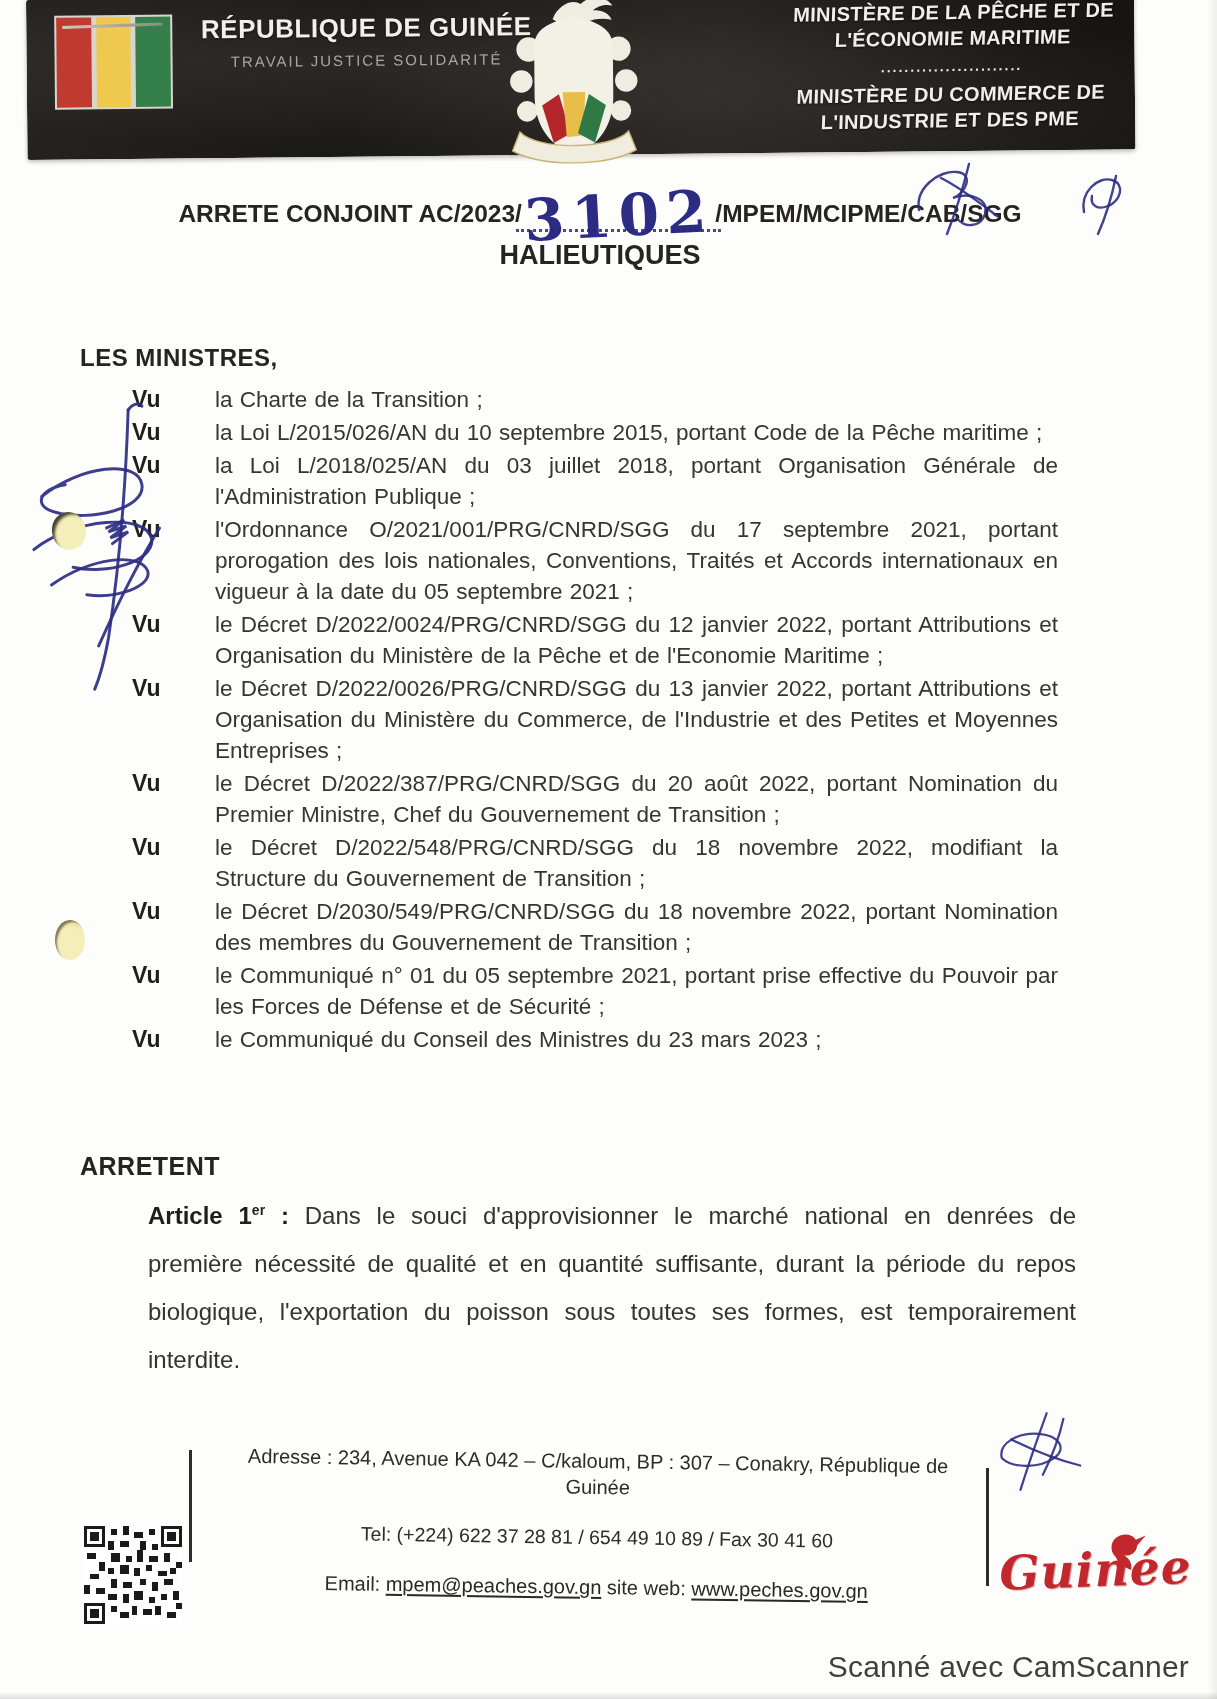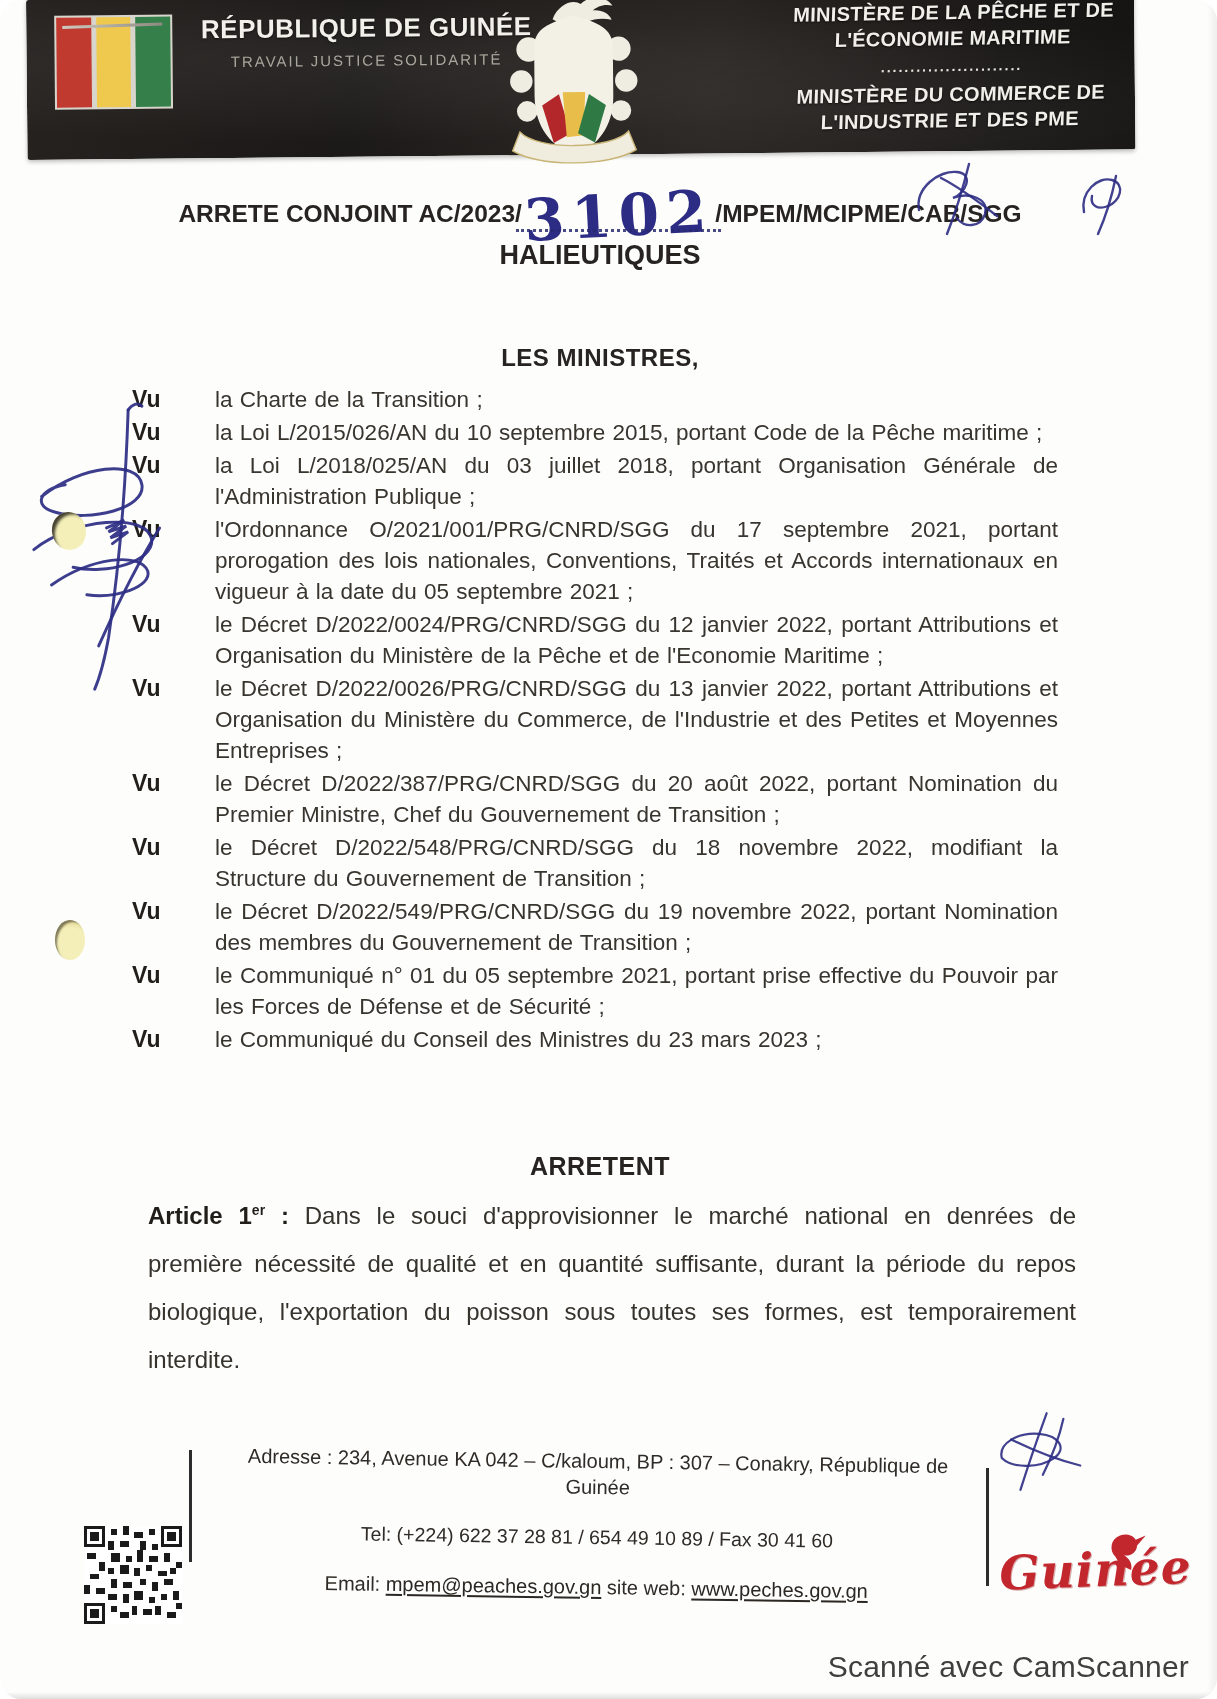--- a/index.html
+++ b/index.html
@@ -1,17 +1,17 @@
 <!DOCTYPE html>
 <html style="--ink-blue: #2c2c84; --logo-red: #c3272e; --flag-red: #c03a2f; --flag-yellow: #eec94e; --flag-green: #35804a;"><head>
 <meta charset="utf-8">
 <style>
   html,body{margin:0;padding:0;background:#ffffff;}
   .page{position:relative;width:1217px;height:1699px;background:#fdfdfc;overflow:hidden;
-        font-family:"Liberation Sans",sans-serif;color:#36322d;border-radius:21px;}
+        font-family:"Liberation Sans",sans-serif;color:#36322d;}
 
   
   .banner{position:absolute;left:26px;top:0;width:1108px;height:160px;border-radius:3px;
     transform:rotate(-0.55deg);transform-origin:left top;
     background:
       radial-gradient(ellipse at 30% 40%, rgba(255,255,255,.07), transparent 60%),
       radial-gradient(ellipse at 72% 75%, rgba(255,255,255,.05), transparent 55%),
       linear-gradient(97deg,#262220 0%,#1a1816 30%,#272320 62%,#151413 100%);
     box-shadow:0 2px 4px rgba(0,0,0,.25);}
   .flag{position:absolute;left:28px;top:16px;width:118px;height:94px;display:flex;gap:5px;
@@ -38,21 +38,21 @@
   .title-line1{font-weight:700;font-size:24.5px;white-space:nowrap;}
   .hand-number-wrap{position:relative;display:inline-block;margin:0 2px;}
   .hand-number-wrap::after{content:"";position:absolute;left:-8px;right:-8px;bottom:4px;
         border-bottom:3.5px dotted rgba(39,42,110,.85);}
   .hand-number{display:inline-block;font-family:"DejaVu Serif",serif;font-weight:600;
         font-size:58px;line-height:40px;letter-spacing:7px;color:var(--ink-blue);
         transform:rotate(-3deg);vertical-align:-14px;}
   .title-line2{margin-top:18px;font-weight:700;font-size:24.5px;line-height:38px;}
   .title-line3{font-weight:700;font-size:27px;line-height:38px;}
 
-  .heading-center{position:absolute;left:80px;width:1040px;text-align:center;
+  .heading-center{position:absolute;left:80px;width:1040px;text-align:left;
         font-weight:700;color:#262320;}
   .ministres{top:344px;font-size:24px;letter-spacing:.5px;}
   .arretent{top:1152px;font-size:25px;letter-spacing:.5px;}
 
   
   .vu-list{position:absolute;left:132px;top:384px;width:926px;}
   .vu-row{display:grid;grid-template-columns:66px 1fr;margin-bottom:2px;}
   .vu-label{font-weight:700;font-size:23px;line-height:31px;color:#221f1a;}
   .vu-text{font-size:22.5px;line-height:31px;text-align:justify;color:#38342e;word-spacing:1px;margin-left:17px;}
 
@@ -190,21 +190,21 @@
       <span class="vu-text">le Décret D/2022/387/PRG/CNRD/SGG du 20 août 2022, portant Nomination du Premier Ministre, Chef du Gouvernement de Transition ;</span>
     </div>
 
     <div class="vu-row">
       <span class="vu-label">Vu</span>
       <span class="vu-text">le Décret D/2022/548/PRG/CNRD/SGG du 18 novembre 2022, modifiant la Structure du Gouvernement de Transition ;</span>
     </div>
 
     <div class="vu-row">
       <span class="vu-label">Vu</span>
-      <span class="vu-text">le Décret D/2022/549/PRG/CNRD/SGG du 19 novembre 2022, portant Nomination des membres du Gouvernement de Transition ;</span>
+      <span class="vu-text">le Décret D/2030/549/PRG/CNRD/SGG du 18 novembre 2022, portant Nomination des membres du Gouvernement de Transition ;</span>
     </div>
 
     <div class="vu-row">
       <span class="vu-label">Vu</span>
       <span class="vu-text">le Communiqué n° 01 du 05 septembre 2021, portant prise effective du Pouvoir par les Forces de Défense et de Sécurité ;</span>
     </div>
 
     <div class="vu-row">
       <span class="vu-label">Vu</span>
       <span class="vu-text">le Communiqué du Conseil des Ministres du 23 mars 2023 ;</span>

